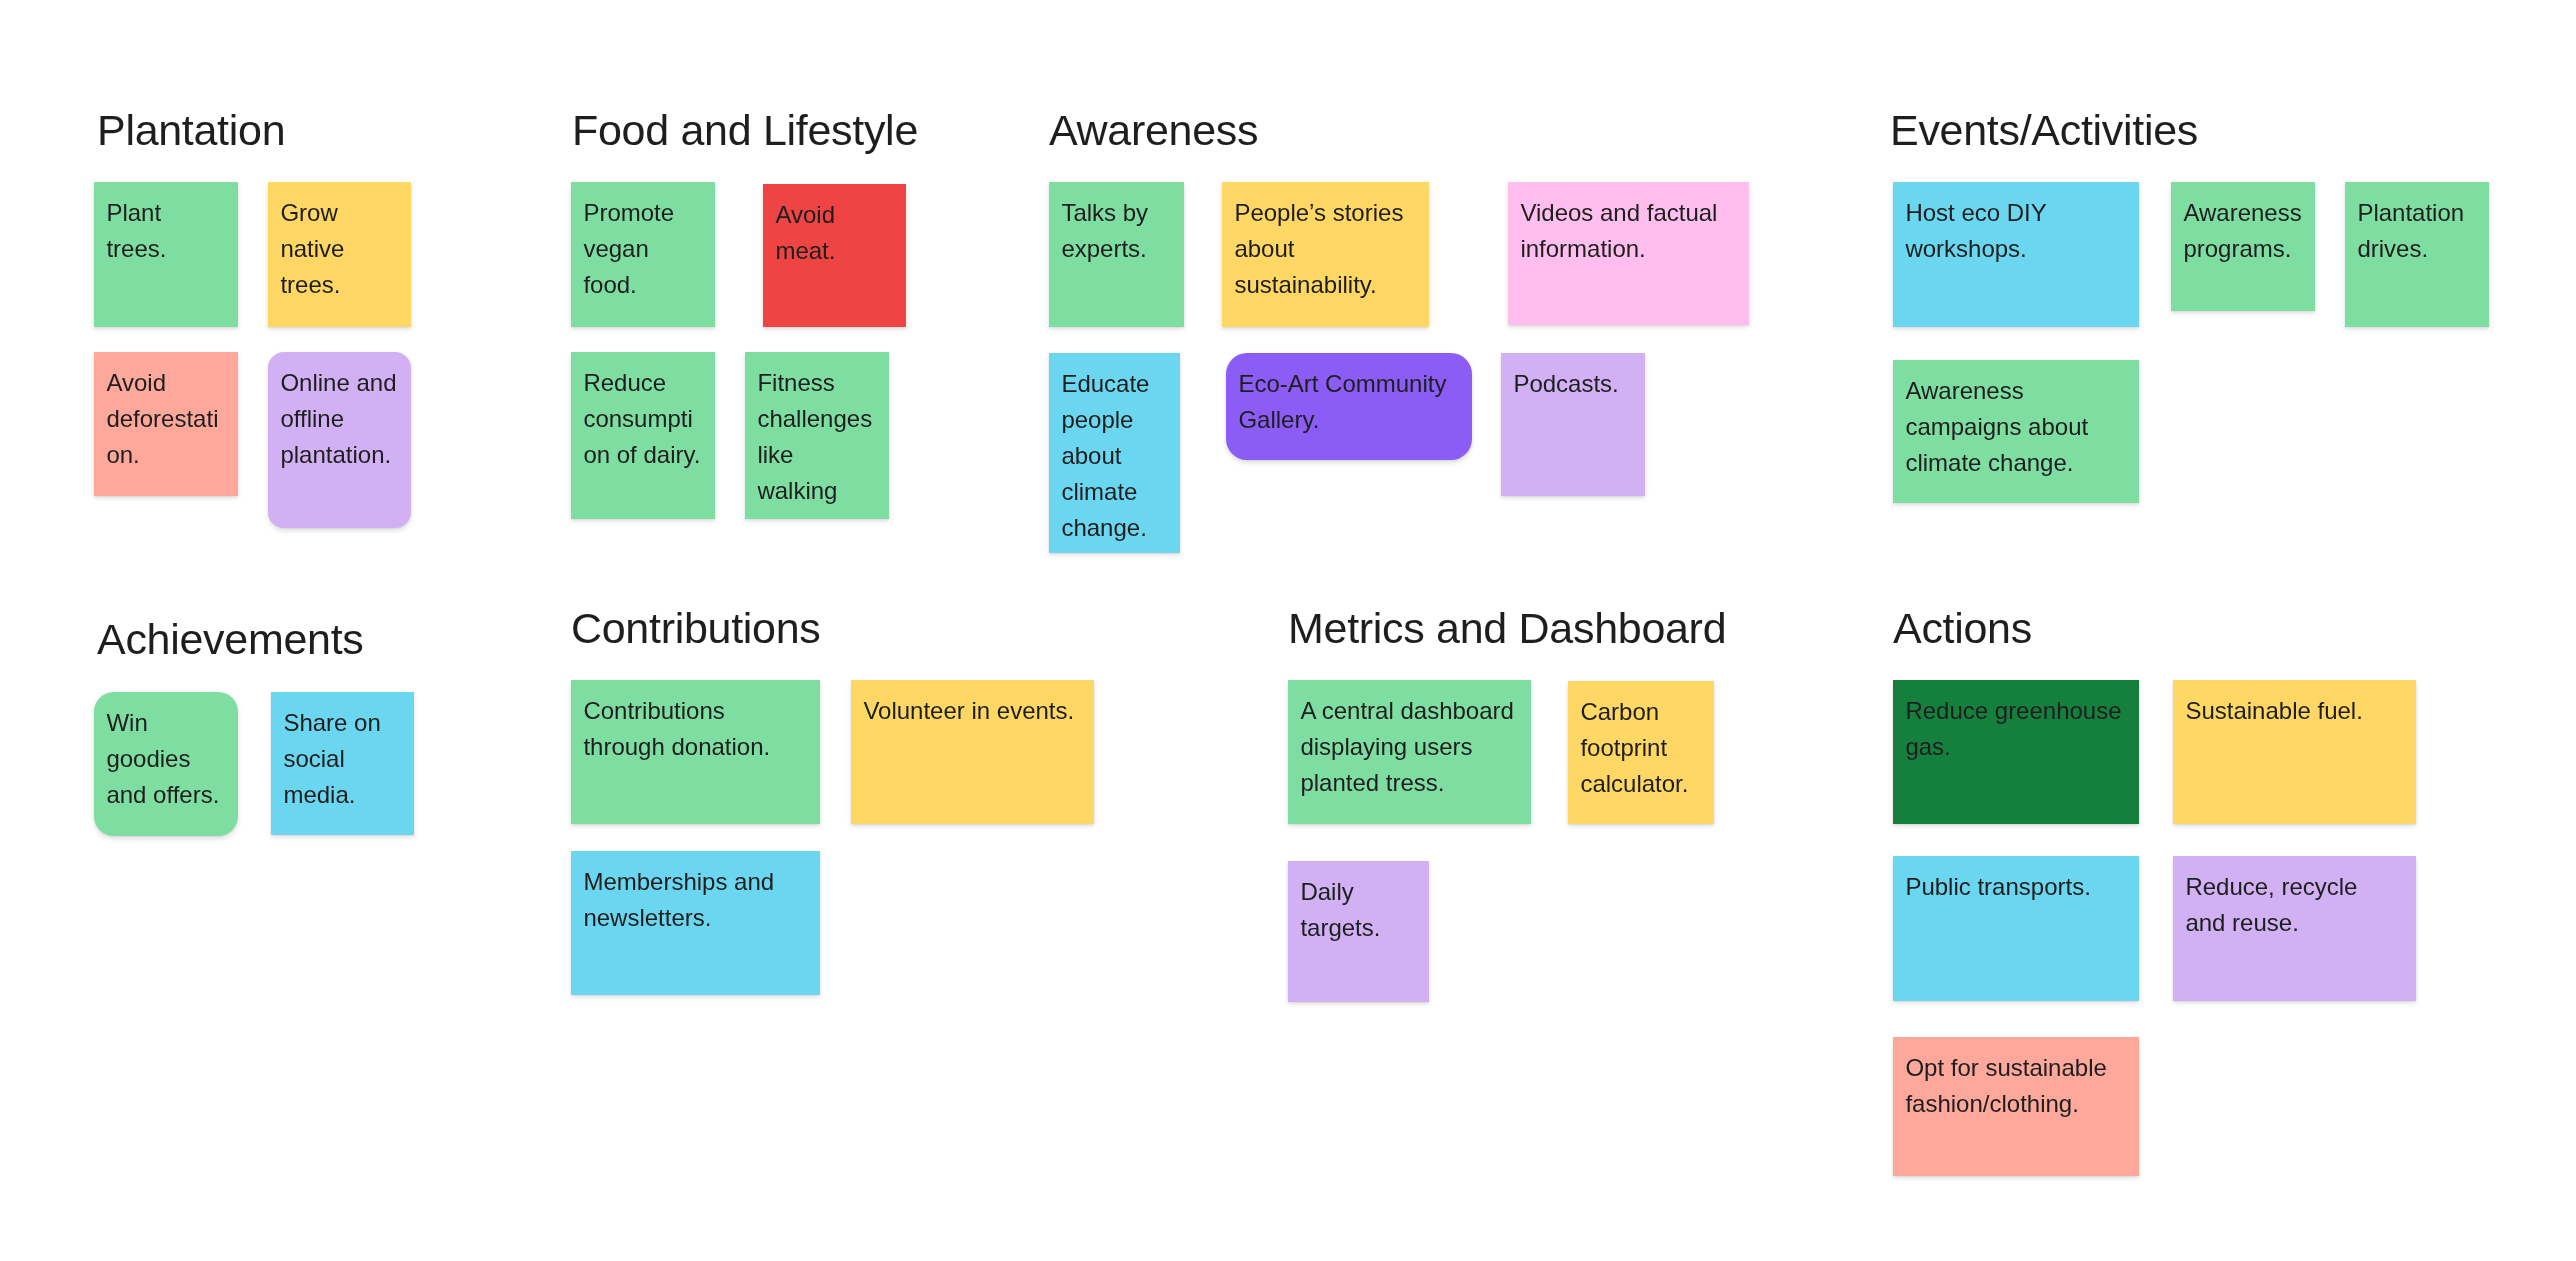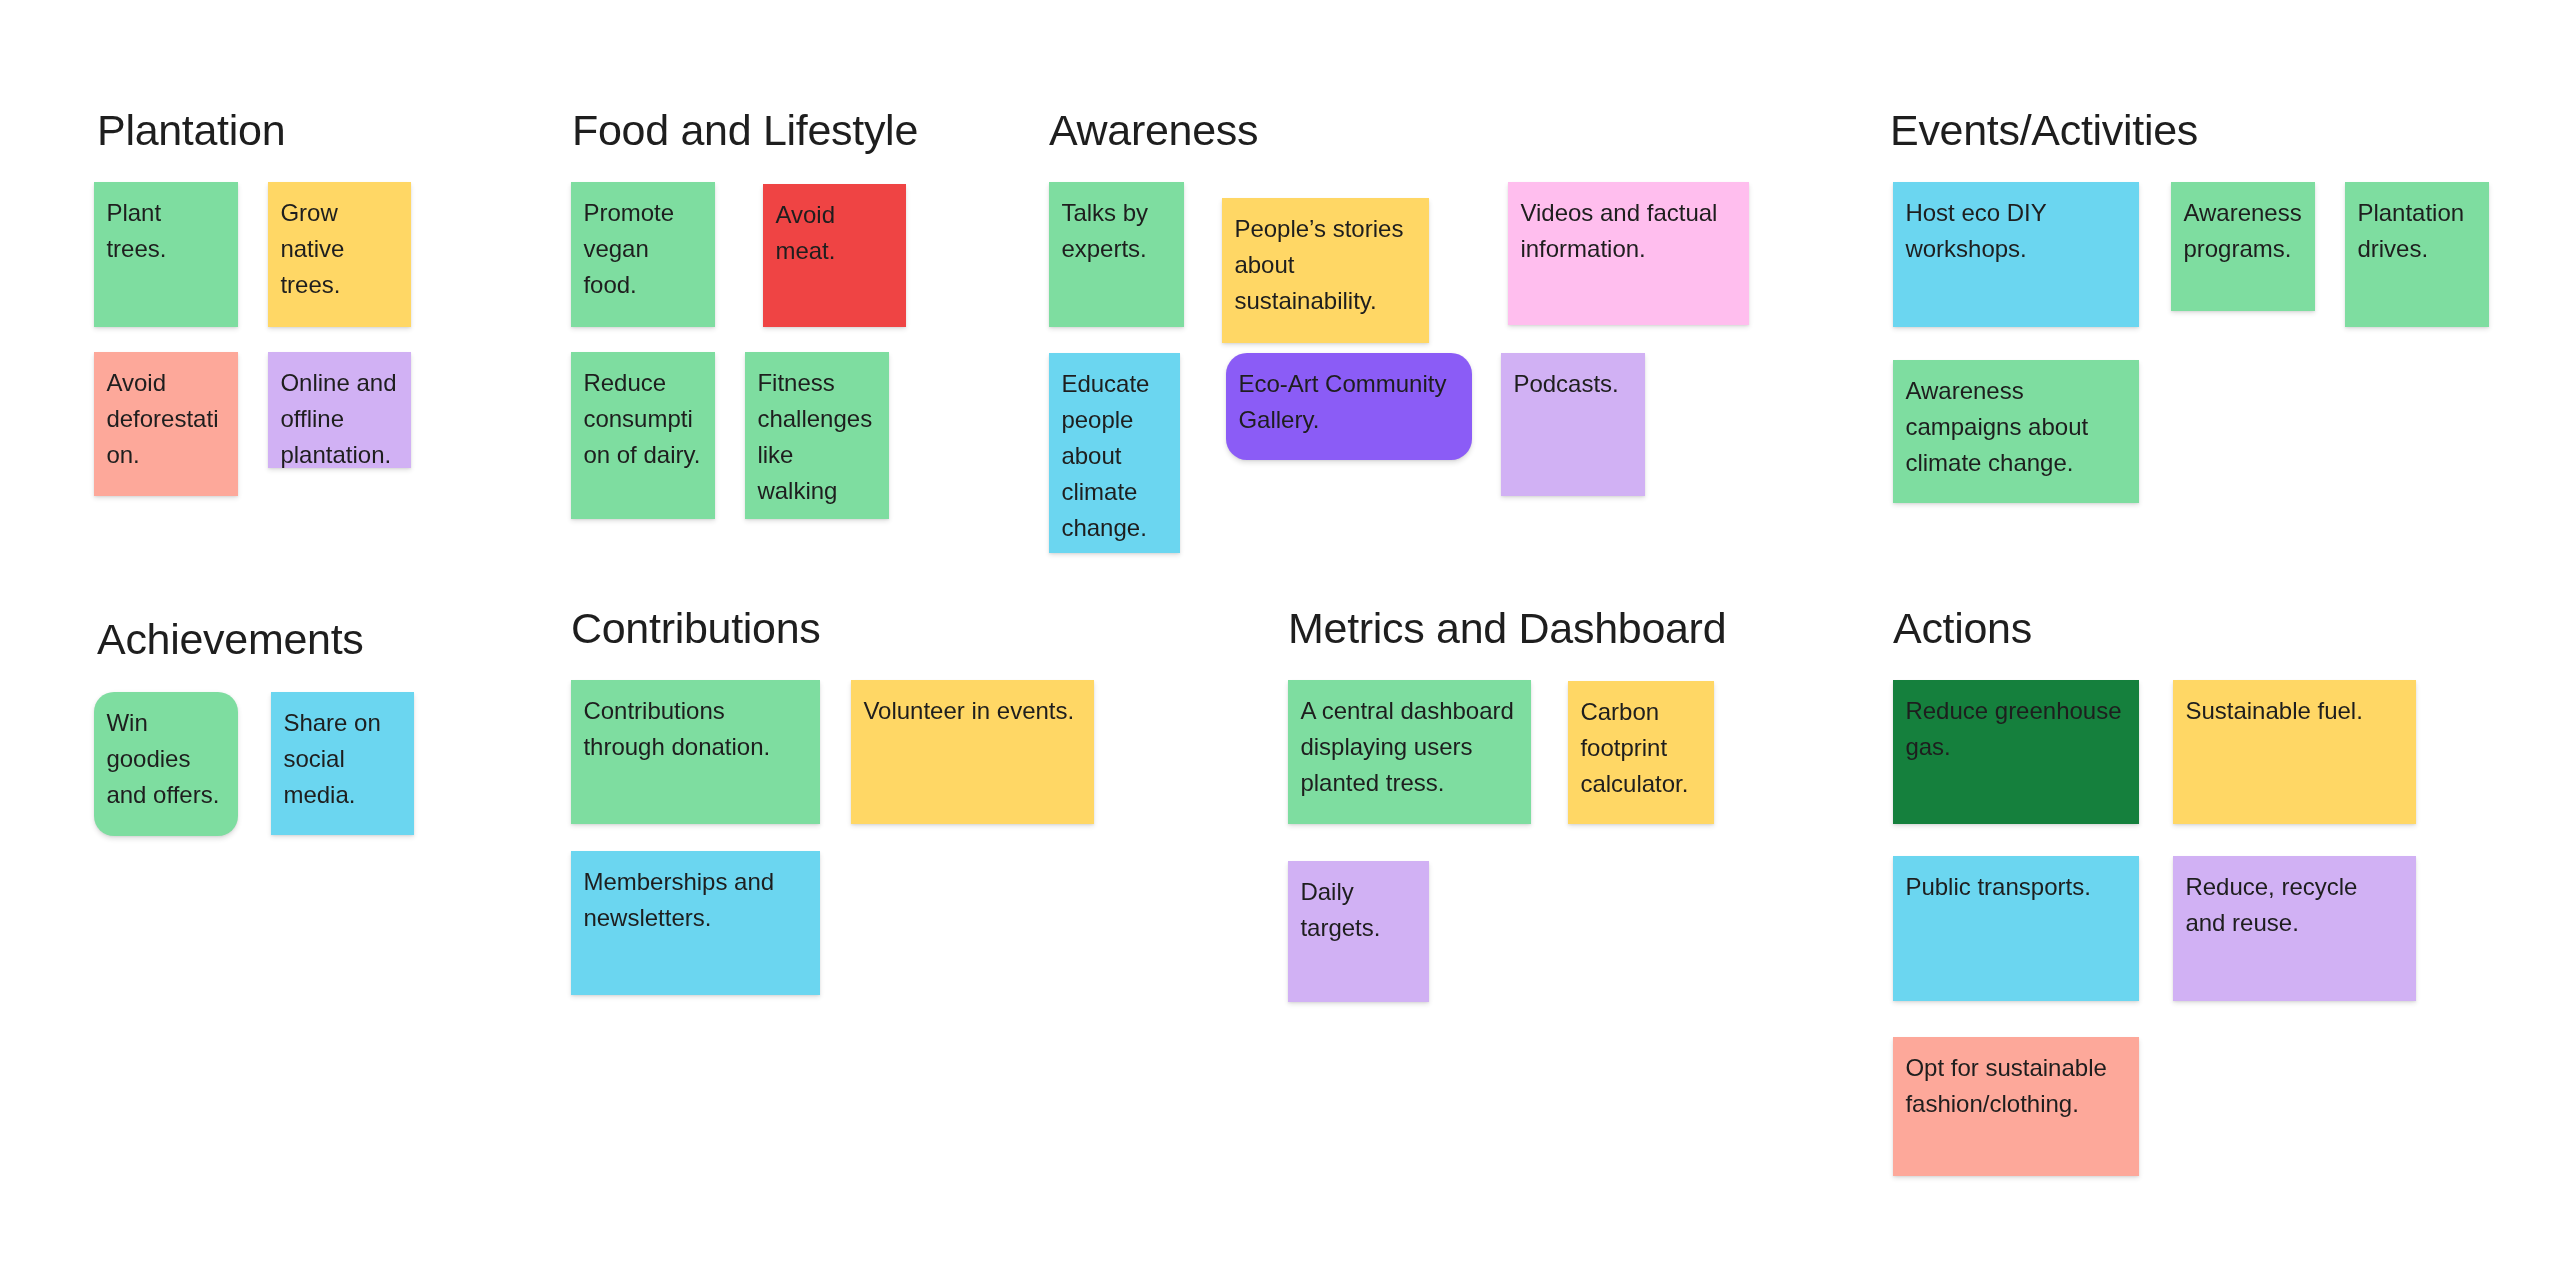--- a/index.html
+++ b/index.html
@@ -39,35 +39,35 @@
 </head>
 <body style="background: rgb(255, 255, 255);">
 
 <div class="board">
 
   <section>
     <h2 class="section-title" style="left:97px; top:104px;">Plantation</h2>
     <div class="note" style="left: 94px; top: 182px; width: 144px; height: 145px; background: rgb(126, 221, 160);">Plant trees.</div>
     <div class="note" style="left: 268px; top: 182px; width: 143px; height: 145px; background: rgb(255, 215, 101);">Grow native trees.</div>
     <div class="note" style="left: 94px; top: 352px; width: 144px; height: 144px; background: rgb(253, 168, 154);">Avoid deforestation.</div>
-    <div class="note" style="left: 268px; top: 352px; width: 143px; height: 116px; background: rgb(209, 177, 244);">Online and offline plantation.</div>
+    <div class="note" style="left: 268px; top: 352px; width: 143px; height: 176px; background: rgb(209, 177, 244); border-radius: 16px;">Online and offline plantation.</div>
   </section>
 
   <section>
     <h2 class="section-title" style="left:572px; top:104px;">Food and Lifestyle</h2>
     <div class="note" style="left: 571px; top: 182px; width: 144px; height: 145px; background: rgb(126, 221, 160);">Promote vegan food.</div>
     <div class="note" style="left: 763px; top: 184px; width: 143px; height: 143px; background: #ef4444;">Avoid meat.</div>
     <div class="note" style="left: 571px; top: 352px; width: 144px; height: 167px; background: rgb(126, 221, 160);">Reduce consumption of dairy.</div>
     <div class="note" style="left: 745px; top: 352px; width: 144px; height: 167px; background: rgb(126, 221, 160);">Fitness challenges like walking</div>
   </section>
 
   <section>
     <h2 class="section-title" style="left:1049px; top:104px;">Awareness</h2>
     <div class="note" style="left: 1049px; top: 182px; width: 135px; height: 145px; background: rgb(126, 221, 160);">Talks by experts.</div>
-    <div class="note" style="left: 1222px; top: 198px; width: 207px; height: 145px; background: rgb(255, 215, 101);">People’s stories about sustainability.</div>
+    <div class="note" style="left: 1222px; top: 182px; width: 207px; height: 145px; background: rgb(255, 215, 101);">People’s stories about sustainability.</div>
     <div class="note" style="left: 1508px; top: 182px; width: 241px; height: 143px; background: rgb(255, 190, 238);">Videos and factual information.</div>
     <div class="note" style="left: 1049px; top: 353px; width: 131px; height: 200px; background: rgb(107, 214, 240);">Educate people about climate change.</div>
     <div class="note" style="left: 1226px; top: 353px; width: 246px; height: 107px; background: #8b5cf6; border-radius: 21px;">Eco-Art Community Gallery.</div>
     <div class="note" style="left: 1501px; top: 353px; width: 144px; height: 143px; background: rgb(209, 177, 244);">Podcasts.</div>
   </section>
 
   <section>
     <h2 class="section-title" style="left:1890px; top:104px;">Events/Activities</h2>
     <div class="note" style="left: 1893px; top: 182px; width: 246px; height: 145px; background: rgb(107, 214, 240);">Host eco DIY workshops.</div>
     <div class="note" style="left: 2171px; top: 182px; width: 144px; height: 129px; background: rgb(126, 221, 160);">Awareness programs.</div>

